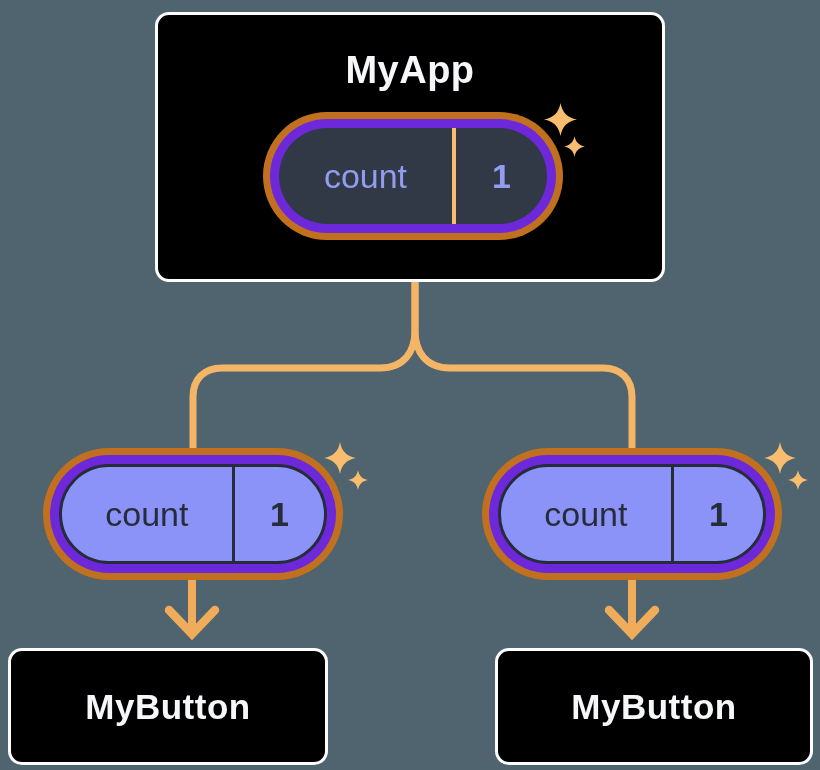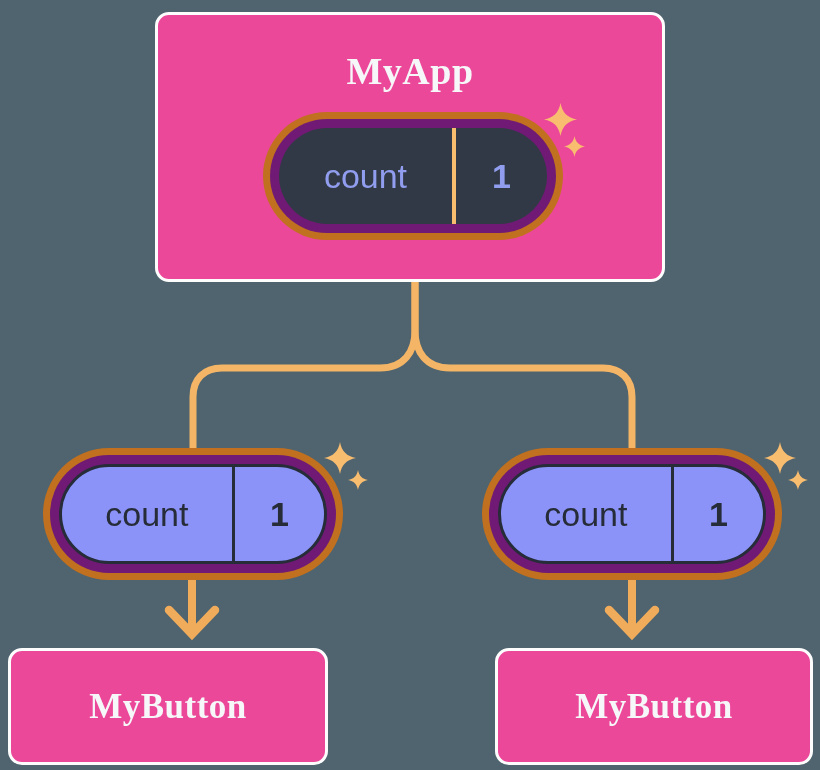--- a/index.html
+++ b/index.html
@@ -35,25 +35,24 @@
     stroke: #f0ab5b;
     stroke-width: 8.5;
     fill: none;
     stroke-linecap: round;
     stroke-linejoin: miter;
   }
   
   .card {
     position: absolute;
     box-sizing: border-box;
-    background: #ec4899;
+    background: #000000;
     border: 3px solid #fdfdfe;
     border-radius: 14px;
     z-index: 2;
-    font-family: Liberation Serif, serif;
   }
   .card-title {
     color: #f6f7f9;
     font-weight: 700;
     text-align: center;
     letter-spacing: 0.5px;
   }
   #myapp-card { left: 155px; top: 12px; width: 510px; height: 270px; }
   #myapp-card .card-title { margin-top: 34px; font-size: 38px; }
   #mybutton-left-card  { left: 8px;   top: 648px; width: 320px; height: 117px;
@@ -66,21 +65,21 @@
     position: absolute;
     box-sizing: border-box;
     border-radius: 999px;
     background: #c1701f;
     padding: 7px;
     z-index: 2;
   }
   .pill-mid {
     box-sizing: border-box;
     border-radius: 999px;
-    background: #701a75;
+    background: #6d28d9;
     padding: 9px;
     width: 100%; height: 100%;
   }
   .pill-core {
     box-sizing: border-box;
     border-radius: 999px;
     width: 100%; height: 100%;
     display: flex;
     overflow: hidden;
     font-size: 34px;

